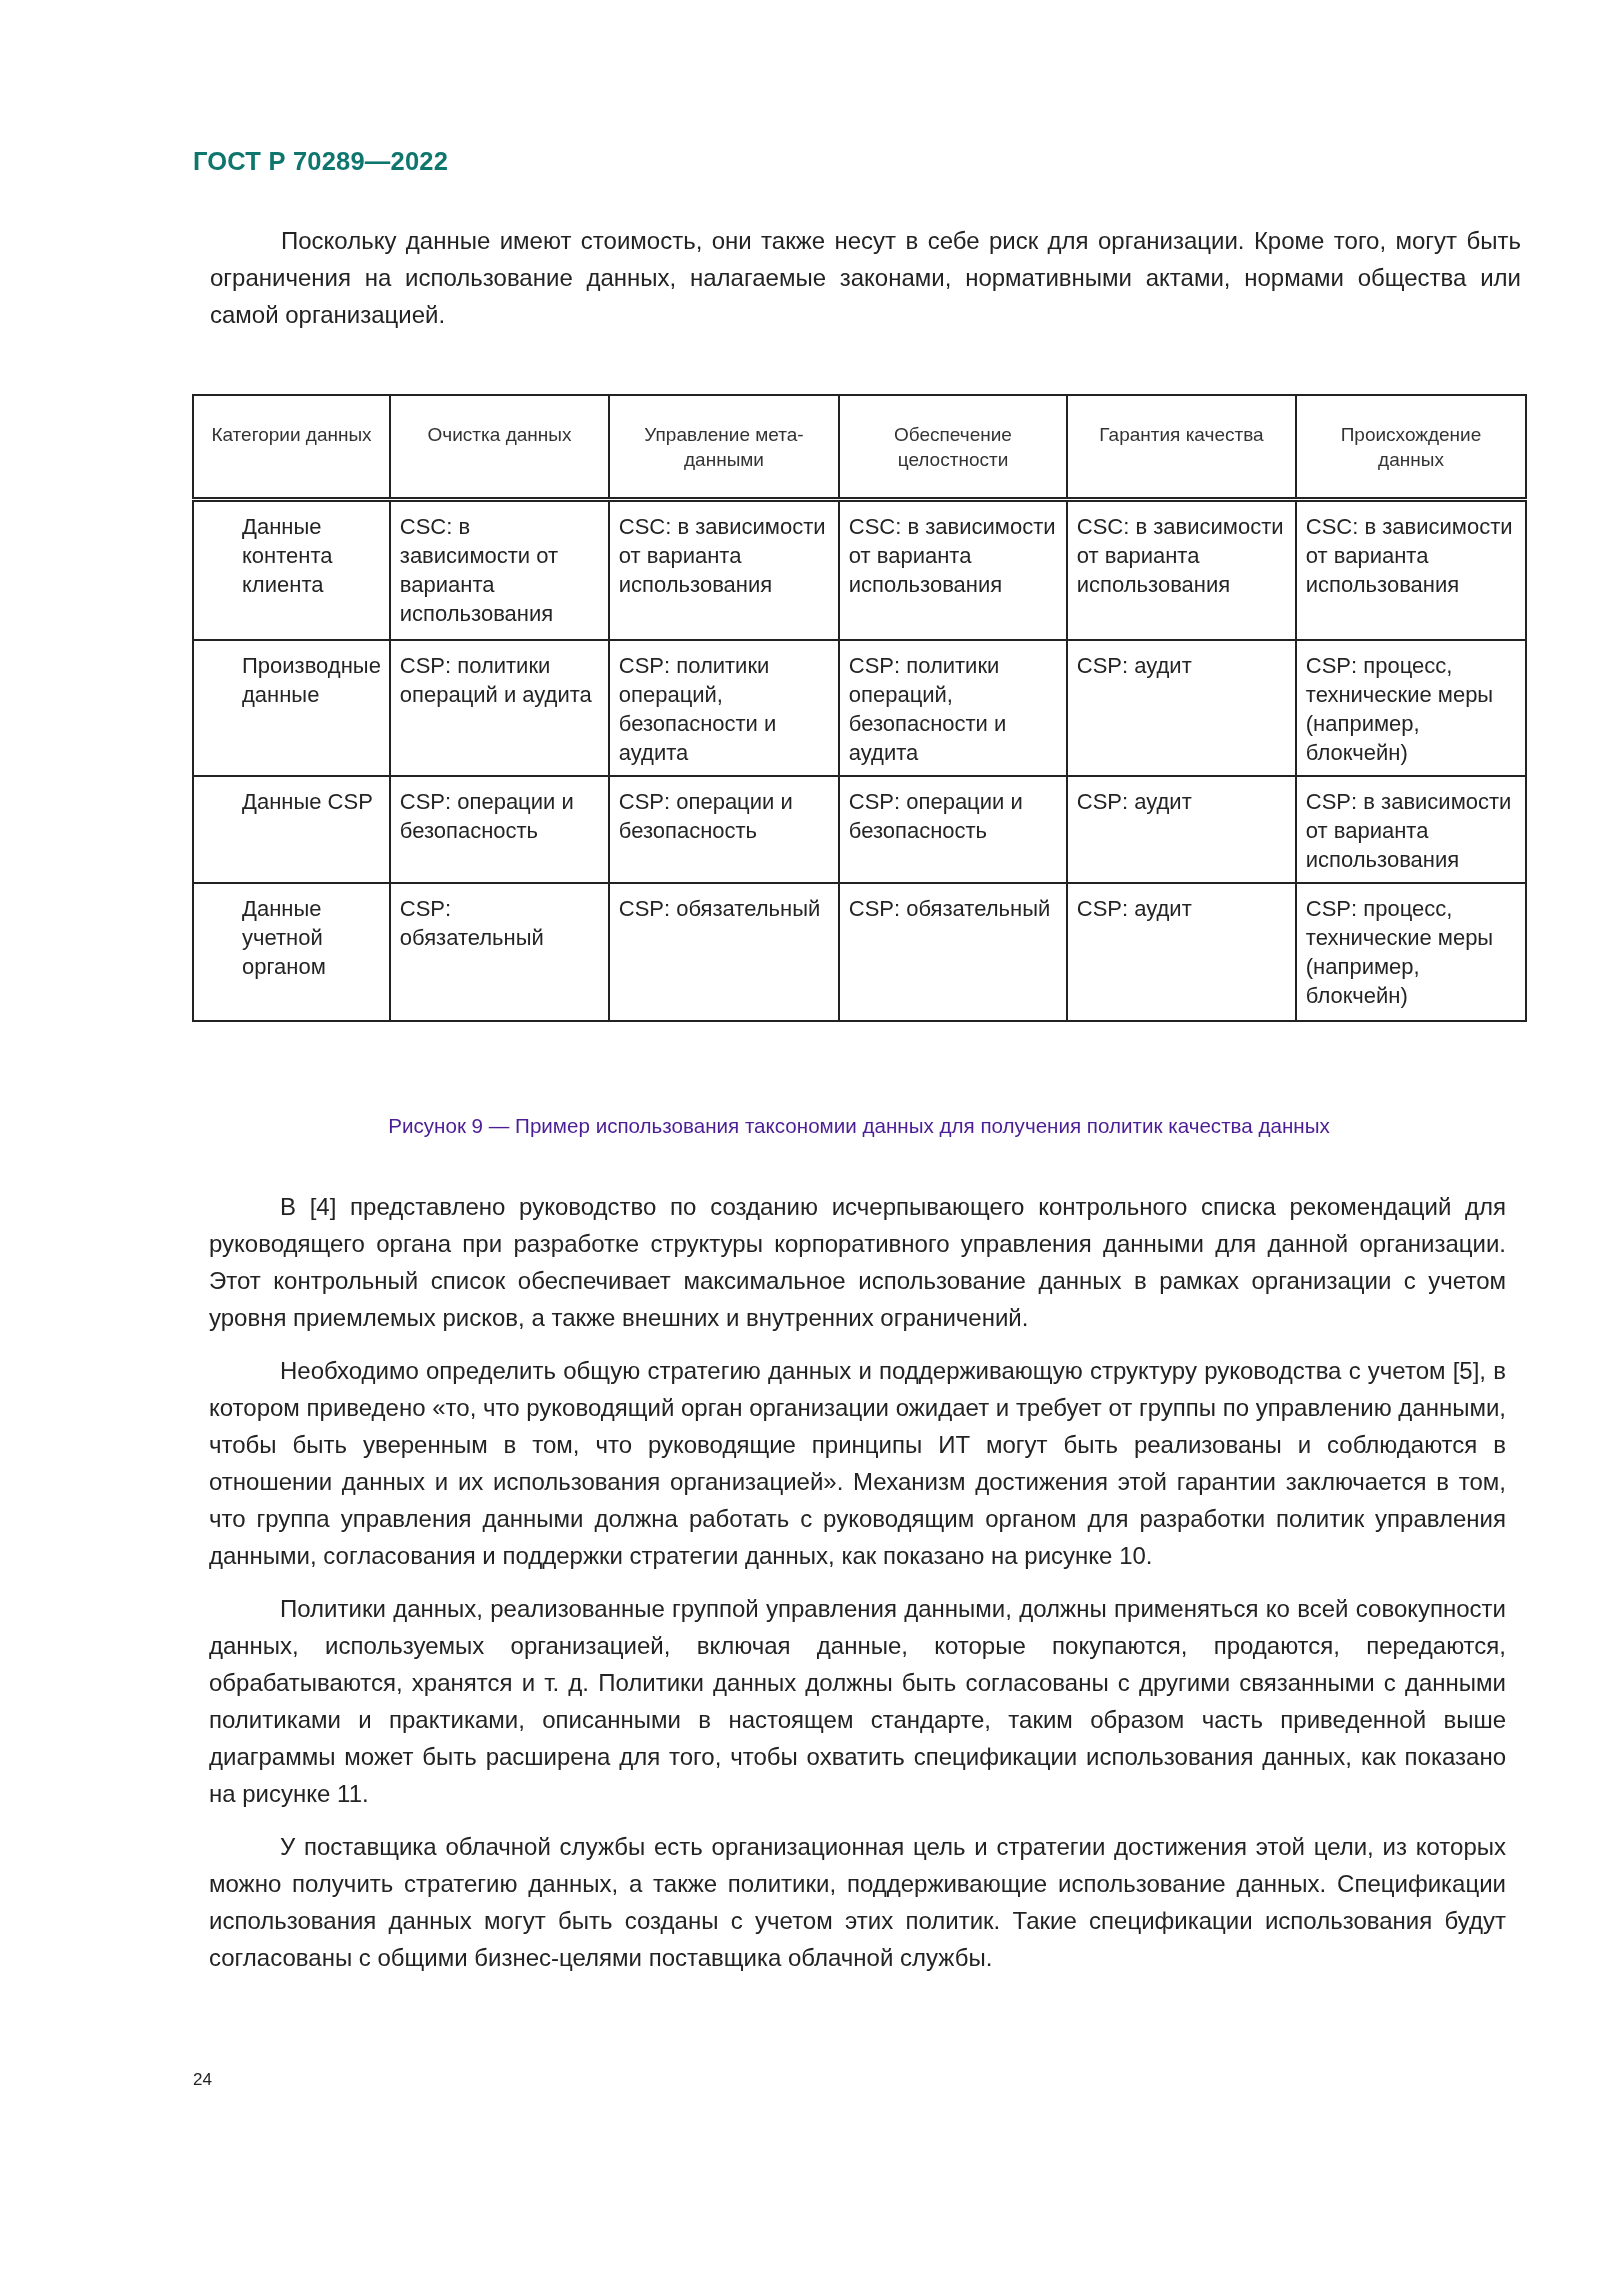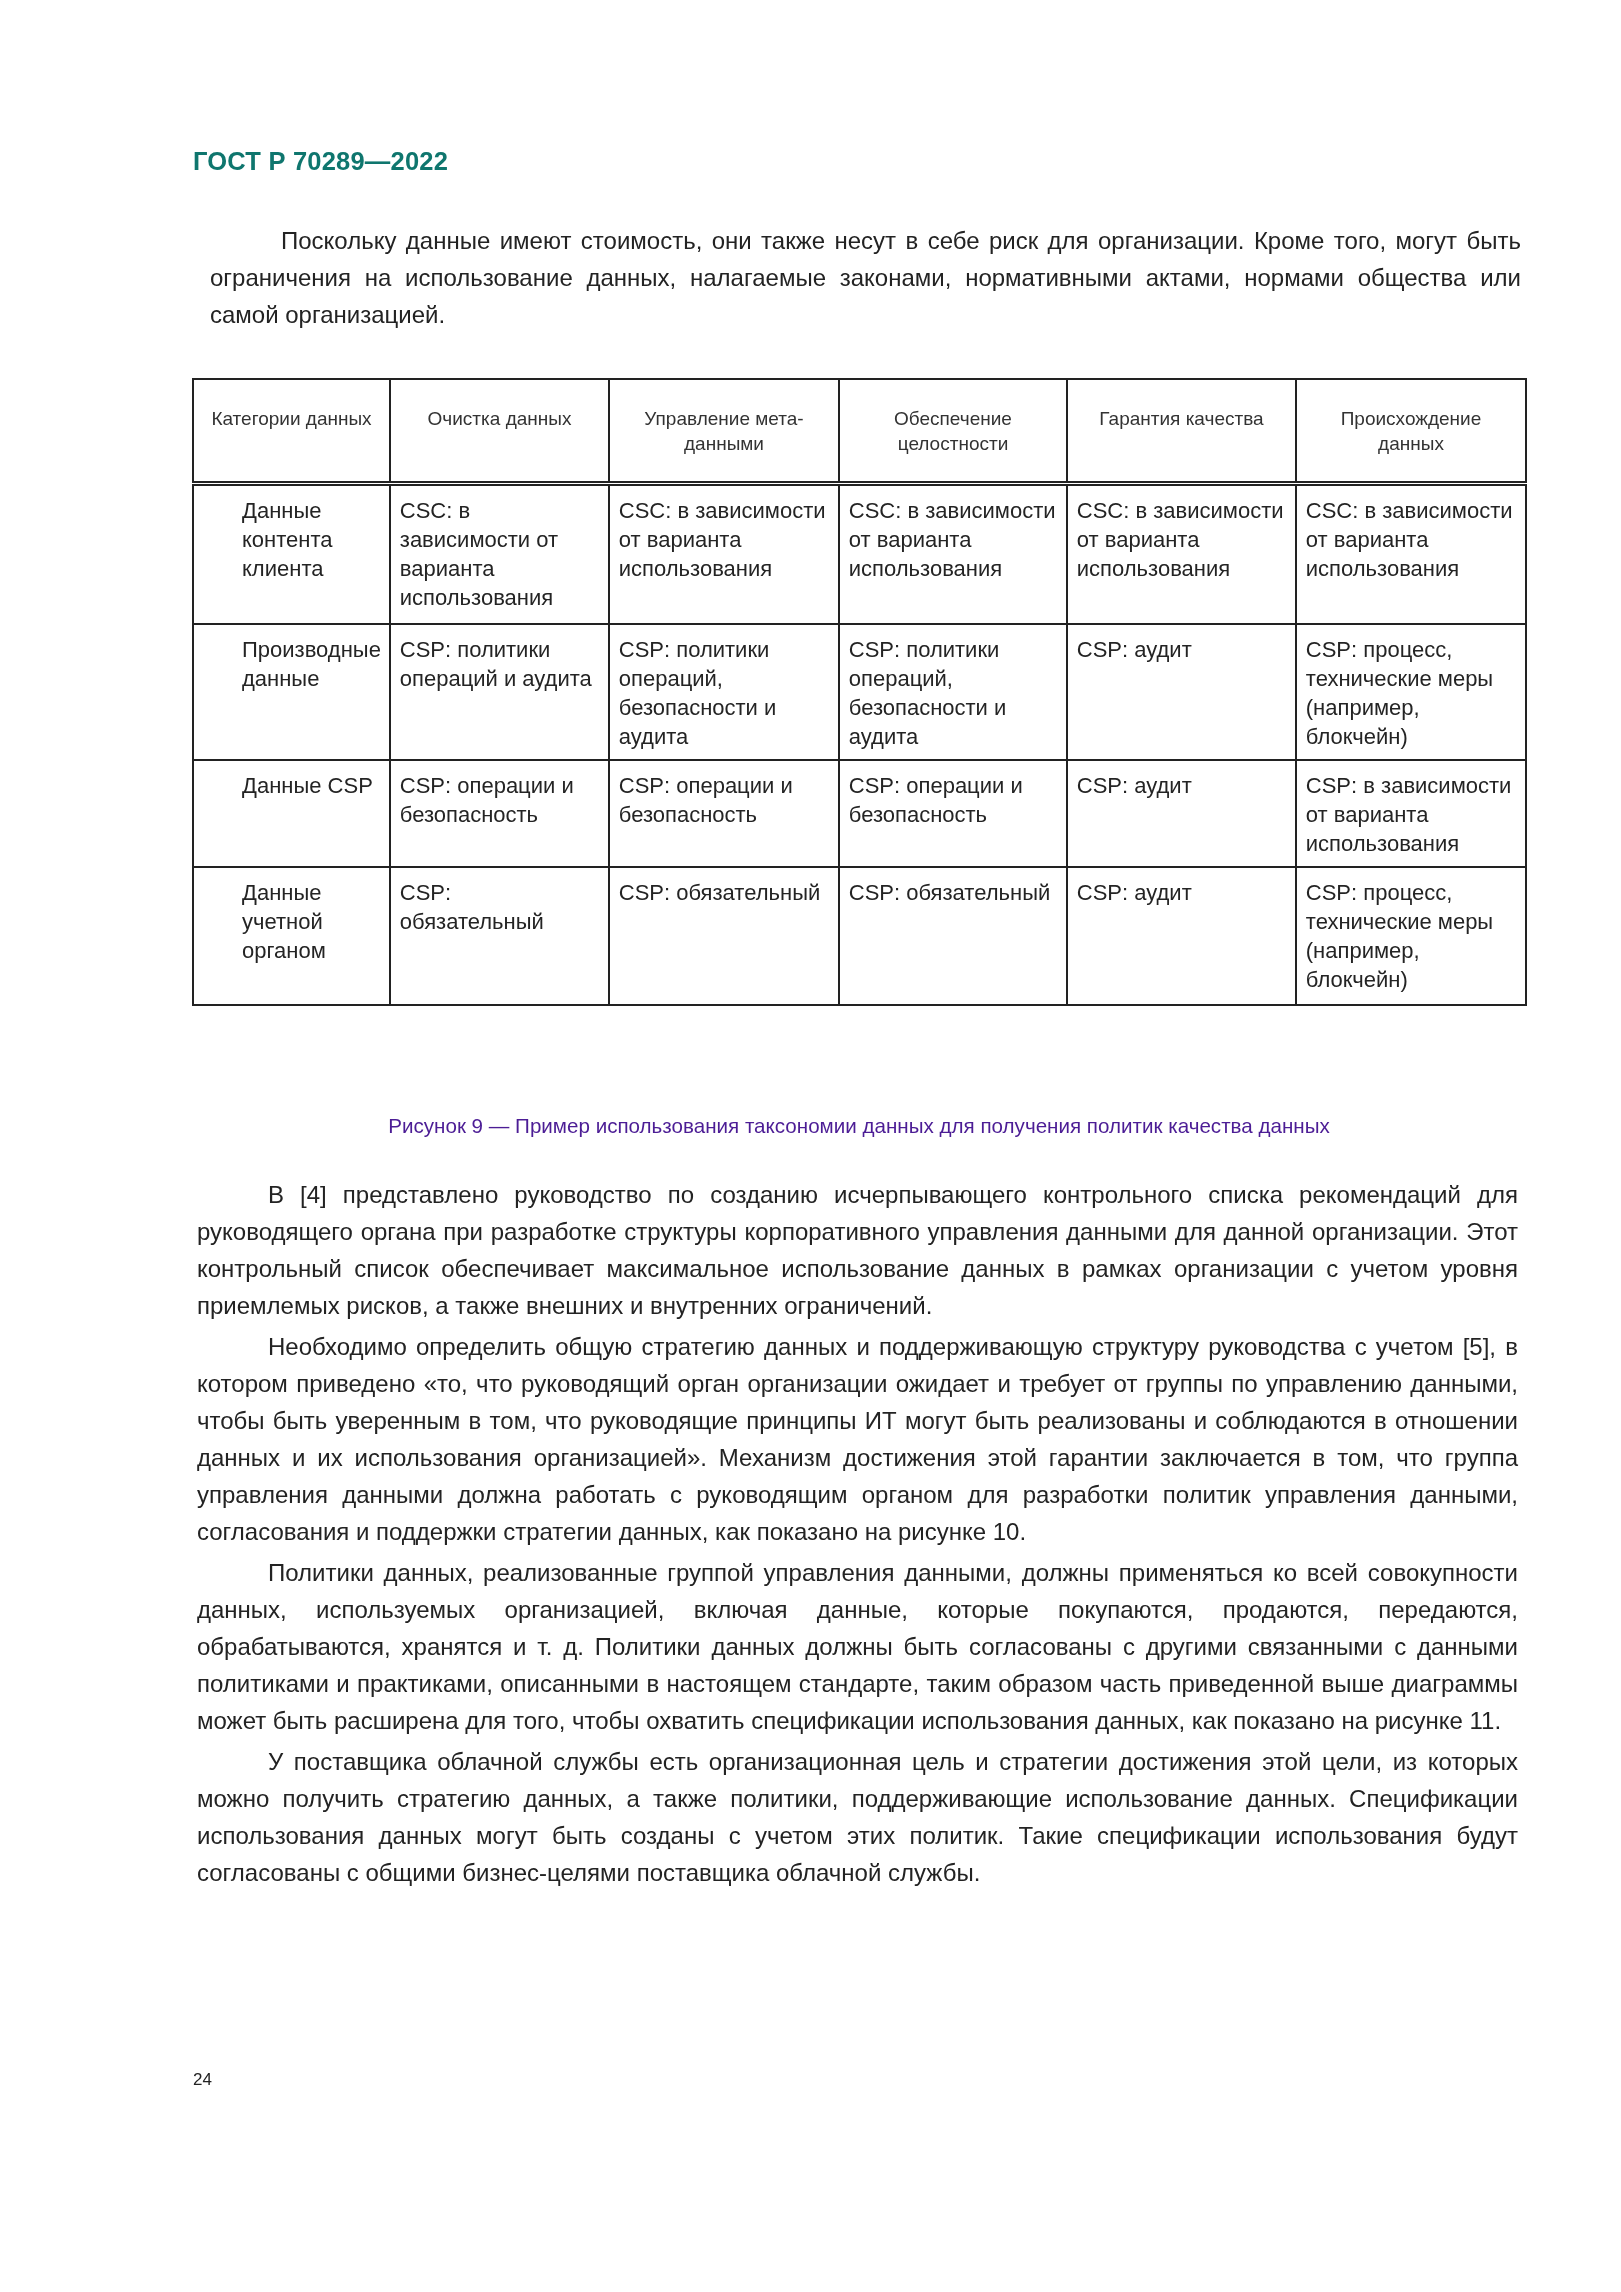--- a/index.html
+++ b/index.html
@@ -34,27 +34,27 @@
       text-indent: 71px;
       margin: 0;
     }
     .para-intro { top: 222px; width: 1311px; }
     .para-group { position: absolute; left: 193px; top: 1172px; width: 1329px; }
     .para-group .p {
       font-size: 24px;
       line-height: 37px;
       text-align: justify;
       text-indent: 71px;
-      margin: 4px;
+      margin: 16px;
     }
 
     .figure-table {
       position: absolute;
       left: 192px;
-      top: 378px;
+      top: 394px;
       width: 1334px;
       border-collapse: collapse;
       table-layout: fixed;
       border: 2.5px solid #222;
     }
     .figure-table td, .figure-table th {
       border: 2px solid #222;
       vertical-align: top;
       padding: 9.8px 8.8px 7.8px 8.8px;
       font-size: 22px;

